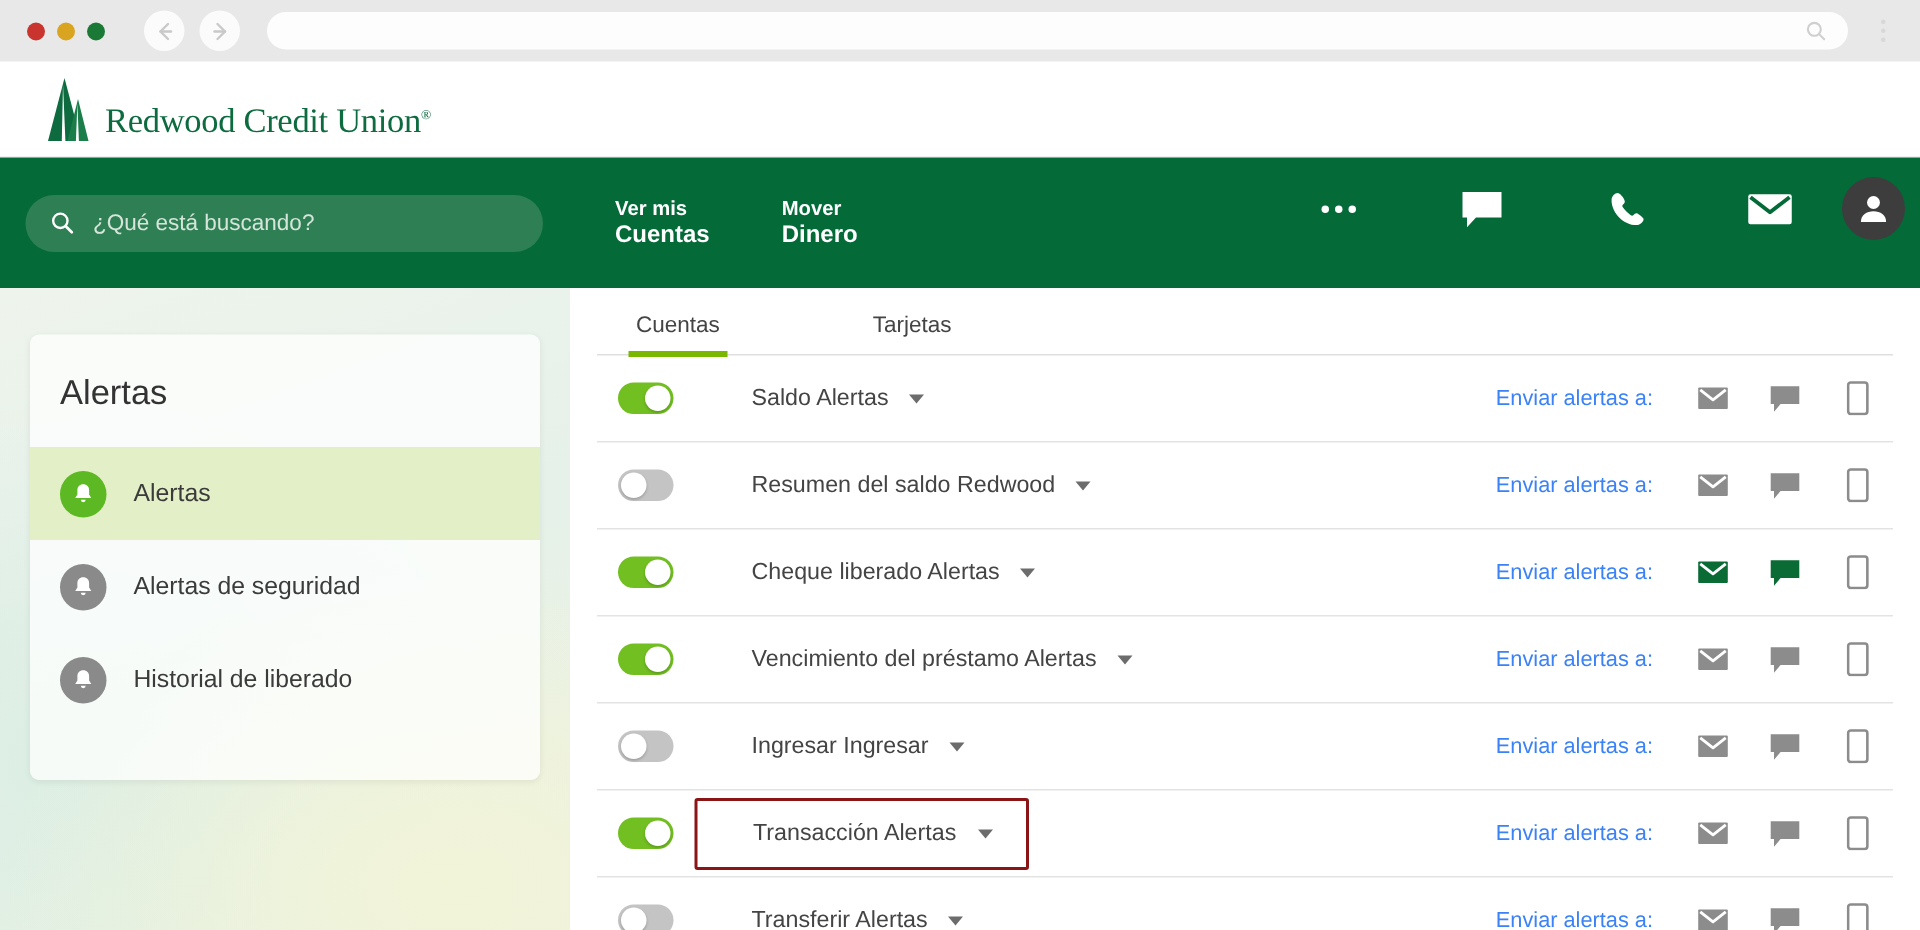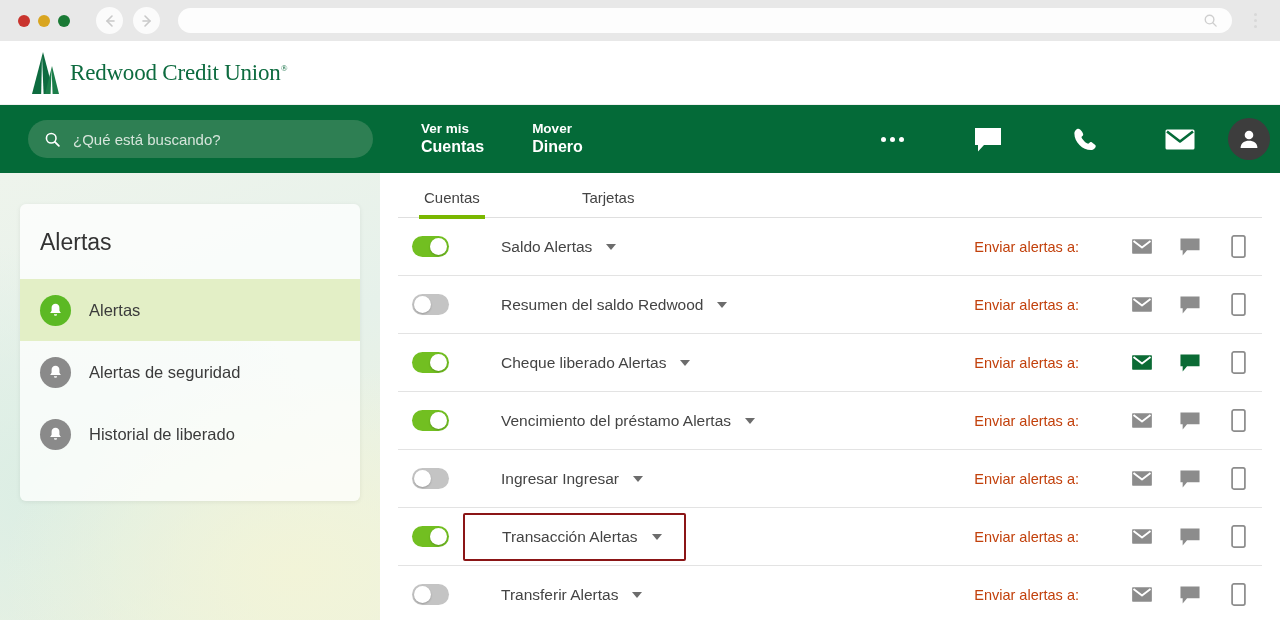--- a/index.html
+++ b/index.html
@@ -37,33 +37,33 @@
   }
   .kebab { width: 18px; display: flex; flex-direction: column; align-items: center; gap: 3px; margin-right: 4px;}
   .kebab i { width: 3px; height: 3px; border-radius: 50%; background: #d8d8d8; display: block; }
 
   
   .logo-band {
     height: 64px; background: #ffffff;
     display: flex; align-items: center; padding-left: 30px;
     border-bottom: 1px solid #f0f0f0;
   }
-  .logo { display: flex; align-items: center; gap: 10px; }
+  .logo { display: flex; align-items: flex-end; gap: 10px; }
   .logo-mark { width: 30px; height: 42px; }
   .logo-text {
     font-family: "Liberation Serif", serif;
     font-size: 23px; color: #0d6b3f; letter-spacing: -0.2px;
     white-space: nowrap;
   }
   .logo-text sup { font-size: 9px; vertical-align: super; }
 
   
   .navbar {
-    height: 68px; background: #046a38;
-    display: flex; align-items: center; position: relative; padding-left: 11px;
+    height: 87px; background: #046a38;
+    display: flex; align-items: center; position: relative;
   }
   .search-box {
     width: 345px; height: 38px; margin-left: 17px;
     background: #2e7f53; border-radius: 19px;
     display: flex; align-items: center; padding: 0 16px; gap: 12px;
     cursor: text;
   }
   .search-box input {
     background: transparent; border: 0; outline: 0;
     color: #e6f0e9; font-size: 15px;
@@ -176,21 +176,21 @@
   .caret {
     width: 0; height: 0; border-left: 5px solid transparent;
     border-right: 5px solid transparent; border-top: 6px solid #6c6c6c;
     cursor: pointer; flex-shrink: 0;
   }
 
   .row-right {
     position: absolute; right: 0; top: 0; height: 100%;
     display: flex; align-items: center; gap: 0;
   }
-  .send-label { font-size: 14.5px; color: #c2410c; margin-right: 39px; white-space: nowrap; }
+  .send-label { font-size: 14.5px; color: #3b82f6; margin-right: 16px; white-space: nowrap; }
   .ch-icon {
     width: 48px; display: flex; align-items: center; justify-content: center;
     cursor: pointer;
   }
 
   svg { display: block; }
 </style>
 </head>
 <body>
 

